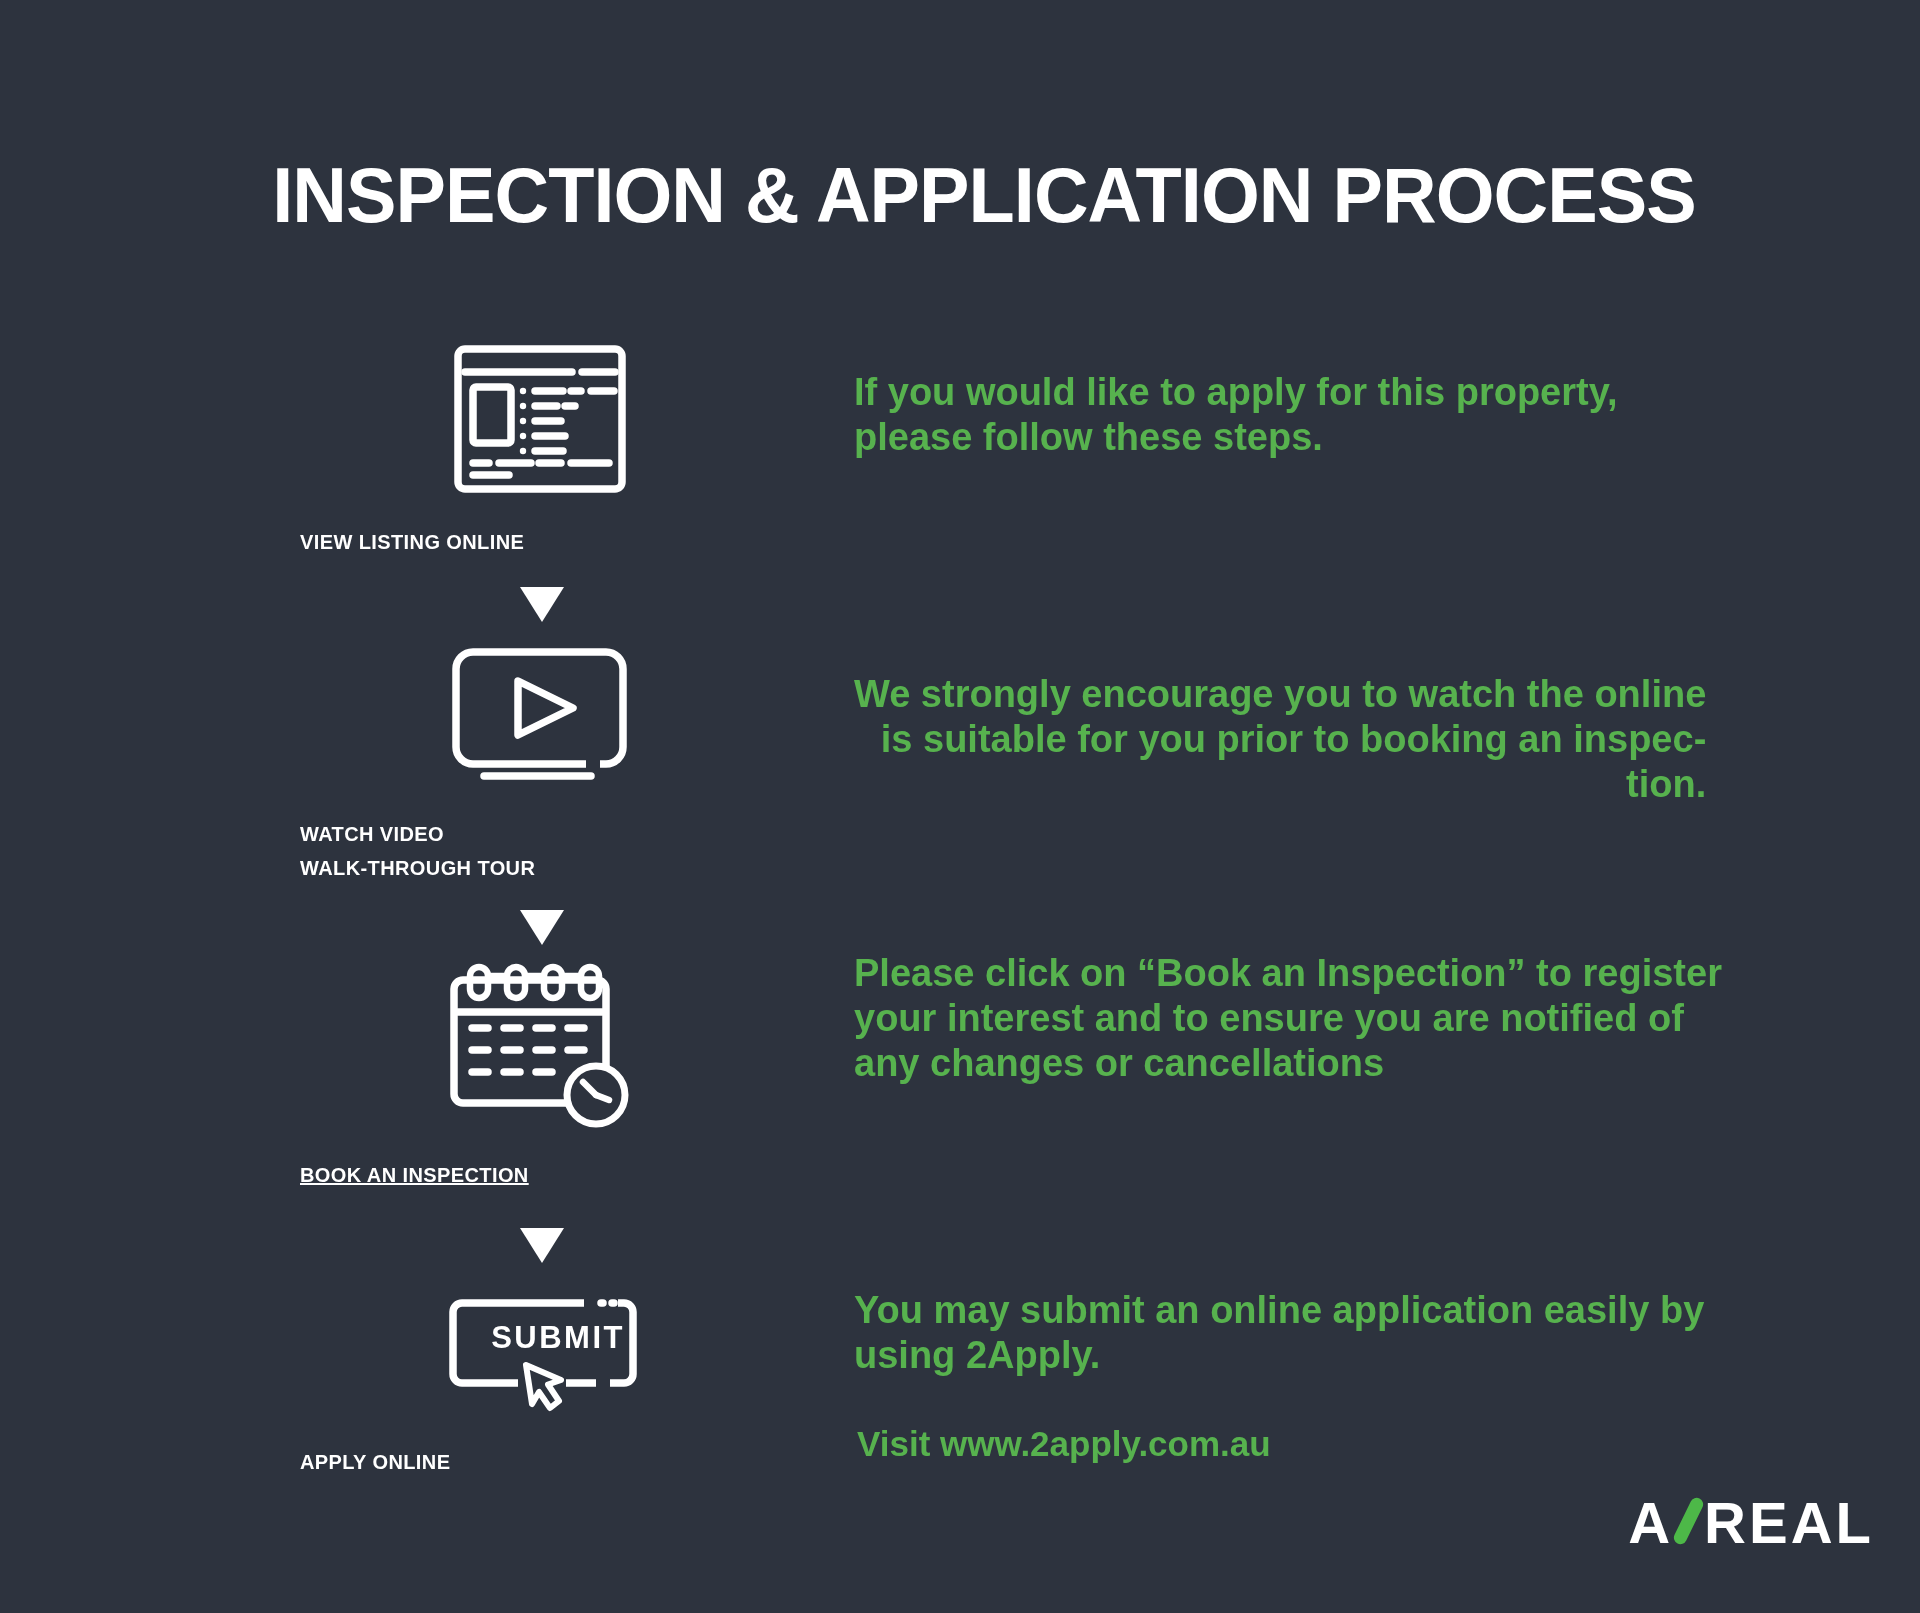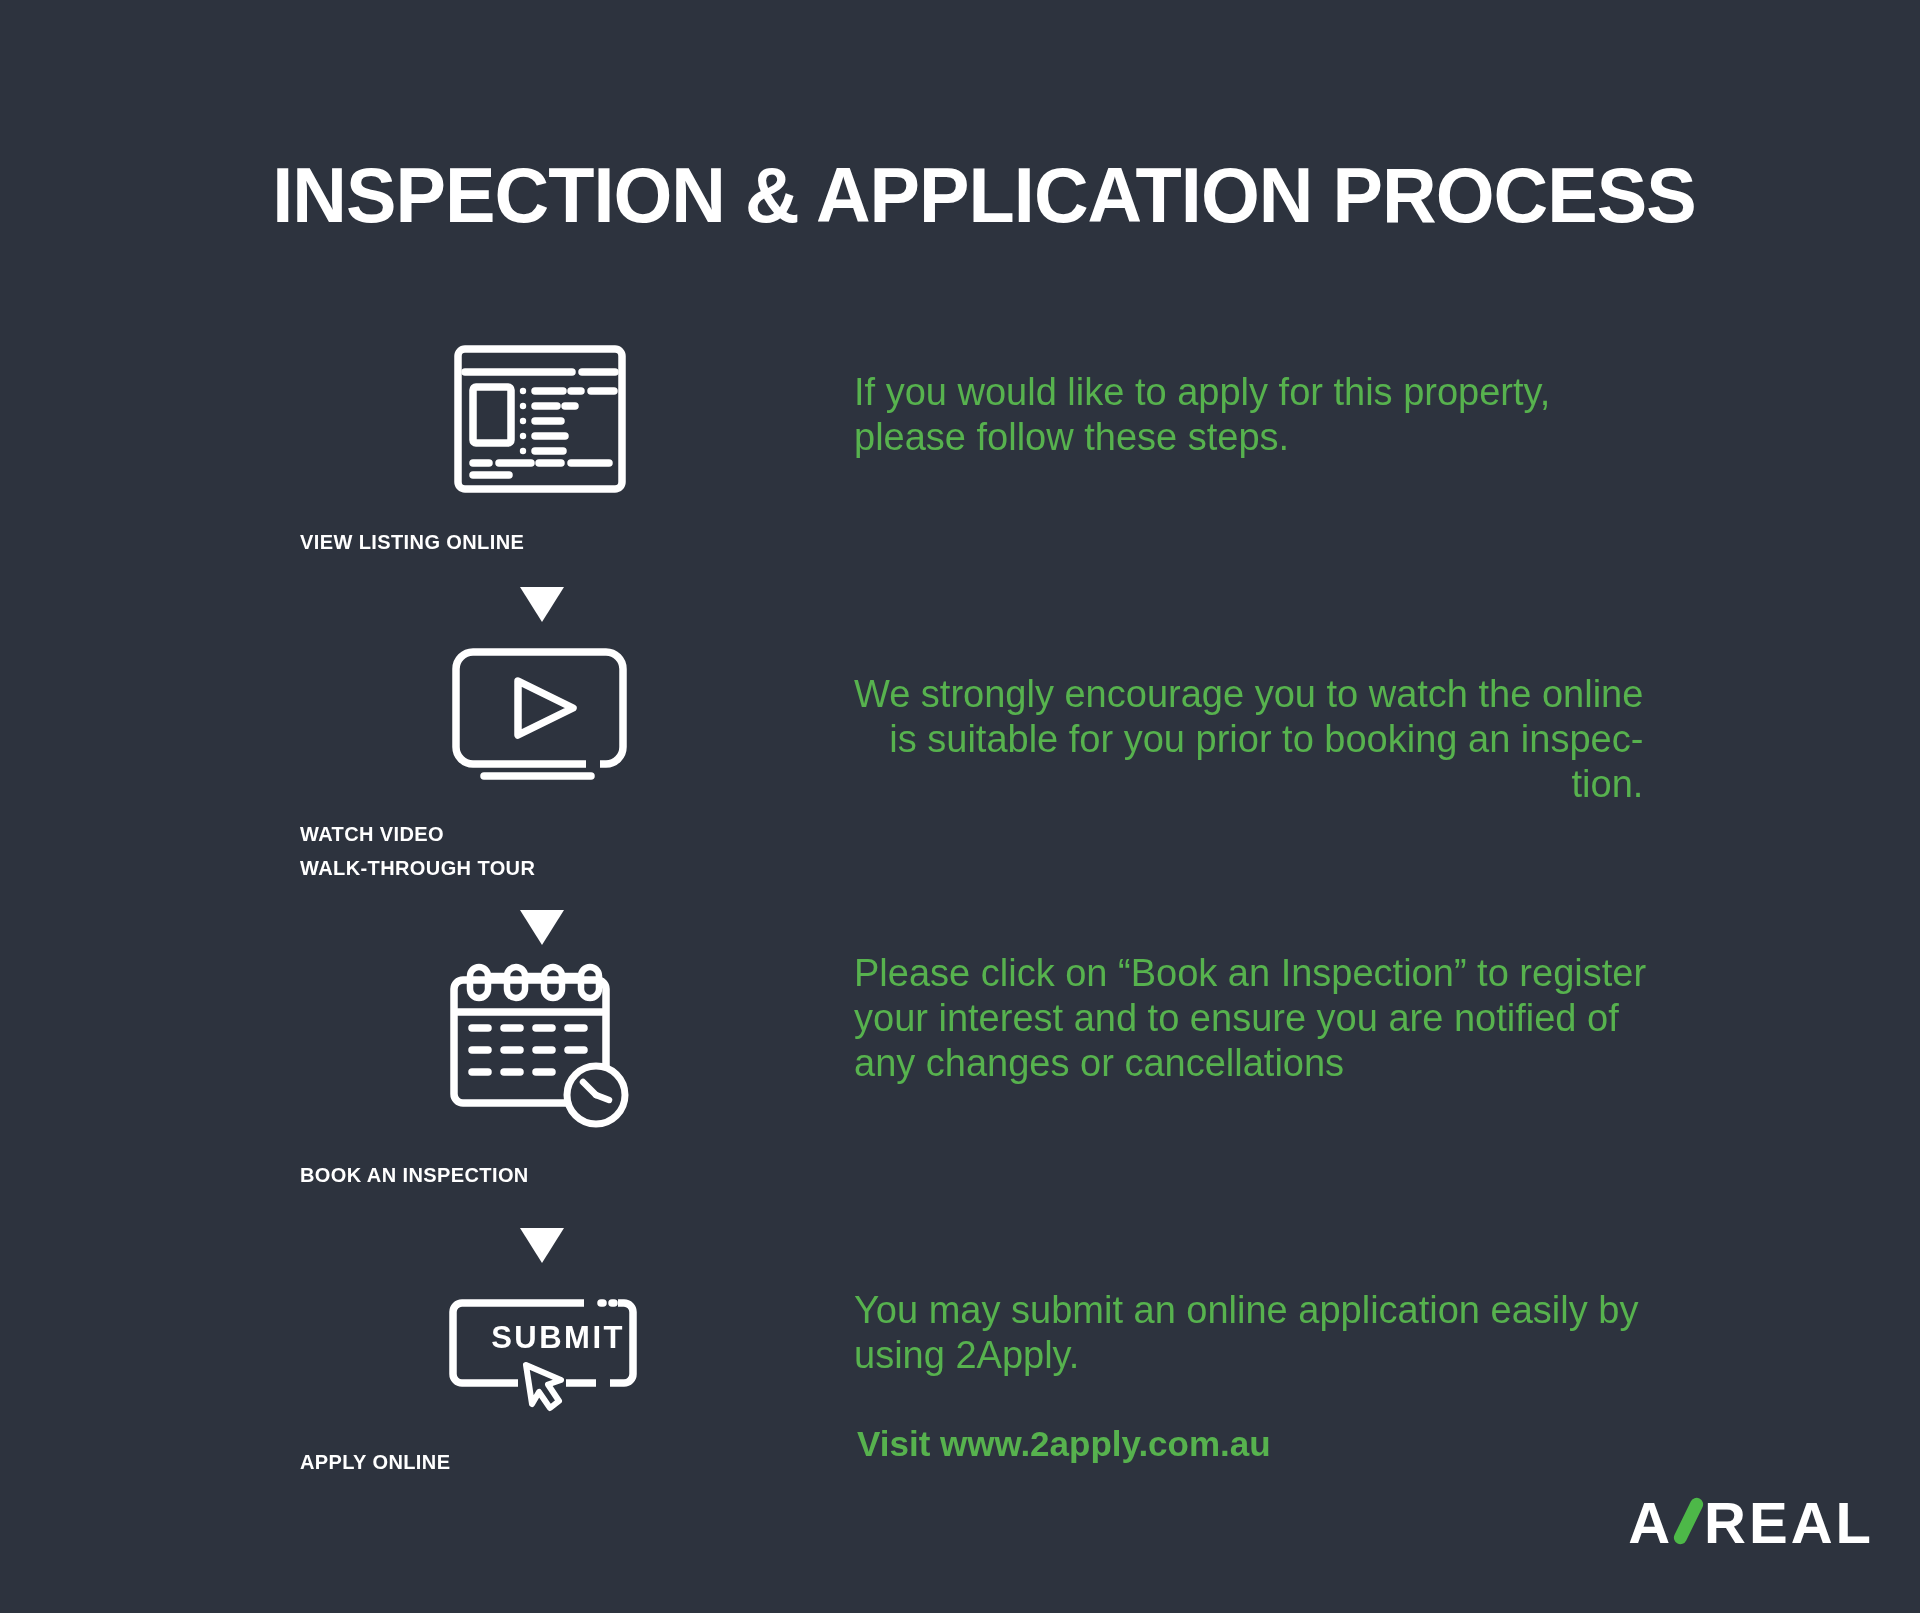--- a/index.html
+++ b/index.html
@@ -72,21 +72,21 @@
     font-weight: 700;
     letter-spacing: 2.5px;
     line-height: 31px;
   }
   
   .desc {
     position: absolute;
     left: 830px;
     color: #57b24e;
     font-size: 38px;
-    font-weight: 400;
+    font-weight: 700;
     line-height: 45px;
   }
   .desc div { white-space: nowrap; }
   .visit-note {
     position: absolute;
     left: 833px;
     top: 1424px;
     color: #57b24e;
     font-size: 35px;
     font-weight: 700;
@@ -119,21 +119,21 @@
   #label1 { top: 525px; }
   #arrow1 { top: 587px; }
   #desc1 { top: 370px; }
 
   #icon2 { left: 428px; top: 648px; }
   #label2 { top: 817px; }
   #arrow2 { top: 910px; }
   #desc2 { top: 672px; text-align: right; }
 
   #icon3 { left: 426px; top: 962px; }
-  #label3 { top: 1158px; }
+  #label3 { top: 1158px; text-decoration: underline; }
   #arrow3 { top: 1228px; }
   #desc3 { top: 951px; }
 
   #icon4wrap { position: absolute; left: 424px; top: 1298px; width: 190px; height: 122px; }
   #label4 { top: 1445px; }
   #desc4 { top: 1288px; }
 </style>
 </head>
 <body>
 

